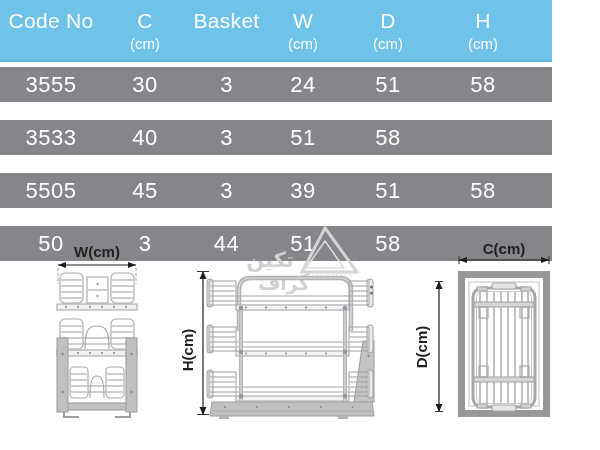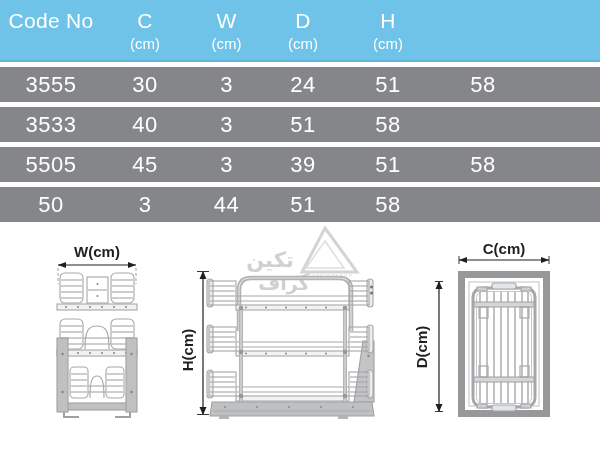--- a/index.html
+++ b/index.html
@@ -7,35 +7,35 @@
   body {
     position:relative;
     background:#ffffff;
     font-family:"Liberation Sans", sans-serif;
     overflow:hidden;
   }
   .spec-table { position:absolute; top:0; left:0; width:600px; }
   .grid-row {
     display:grid;
     grid-template-columns:102px 86px 77px 76px 94px 96px;
-    width:600px;
+    width:552px;
   }
   .thead {
     background:#6fc3e8;
     height:62px;
     margin-bottom:5px;
     box-shadow: inset 0 -2px 0 rgba(60,140,175,0.25);
   }
   .h-cell { text-align:center; color:#ffffff; padding-top:8px; }
   .h-label { font-size:21px; line-height:26px; letter-spacing:0.3px; }
   .h-unit  { font-size:15px; line-height:19px; }
   .trow {
     background:#85868a;
     height:35px;
-    margin-bottom:5px;
+    margin-bottom:18px;
   }
   .t-cell {
     text-align:center;
     color:#ffffff;
     font-size:22px;
     line-height:35px;
     letter-spacing:0.5px;
   }
   .diagrams {
     position:absolute;
@@ -50,20 +50,24 @@
 
 <div class="spec-table">
   <div class="grid-row thead">
     <div class="h-cell">
       <div class="h-label">Code No</div>
       <div class="h-unit"></div>
     </div>
     <div class="h-cell">
       <div class="h-label">C</div>
       <div class="h-unit">(cm)</div>
+    </div>
+    <div class="h-cell">
+      <div class="h-label">Basket</div>
+      <div class="h-unit"></div>
     </div>
     <div class="h-cell">
       <div class="h-label">W</div>
       <div class="h-unit">(cm)</div>
     </div>
     <div class="h-cell">
       <div class="h-label">D</div>
       <div class="h-unit">(cm)</div>
     </div>
     <div class="h-cell">

